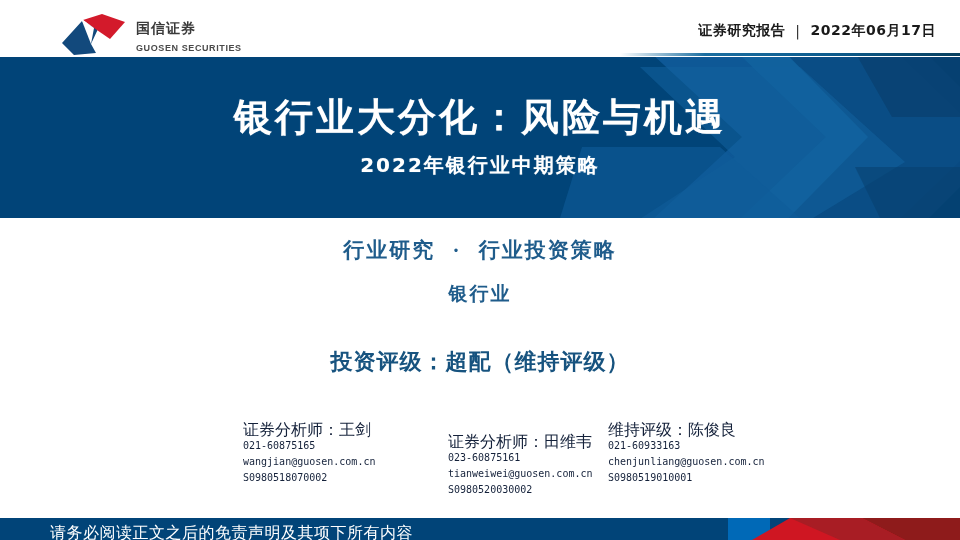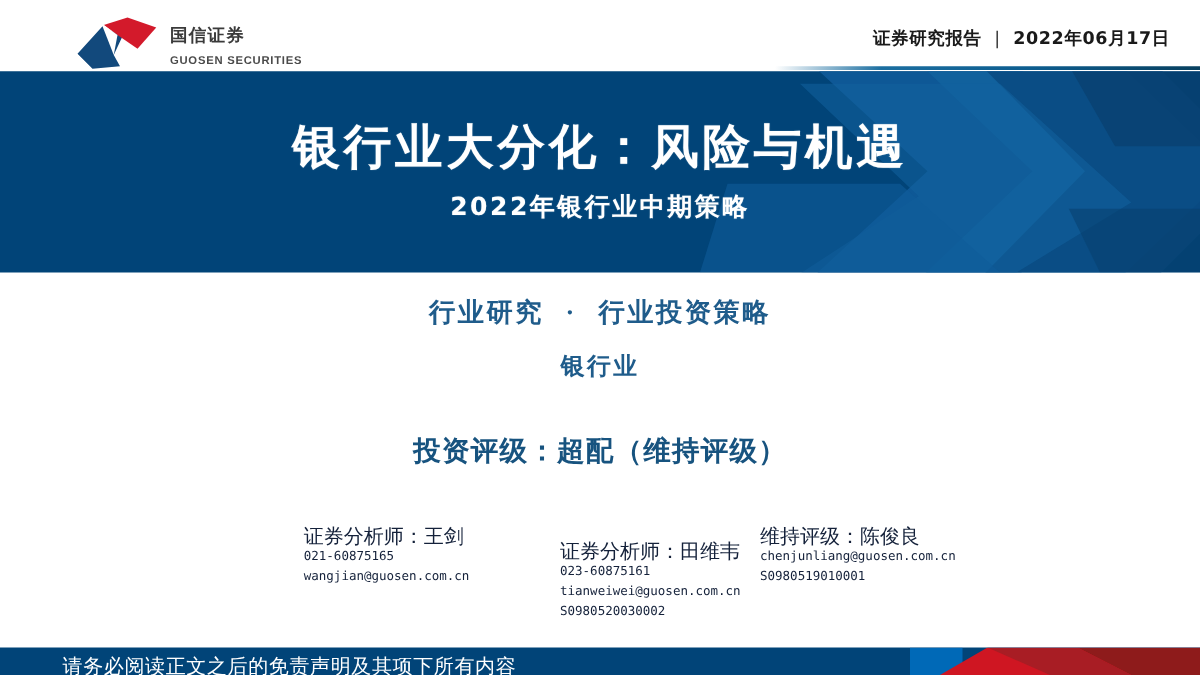--- a/index.html
+++ b/index.html
@@ -202,31 +202,33 @@
     <div class="mid-line2">银行业</div>
     <div class="mid-line3">投资评级：超配（维持评级）</div>
   </div>
 
   <div class="analysts">
 
     <div class="analyst a1">
       <div class="name">证券分析师：王剑</div>
       <div>021-60875165</div>
       <div>wangjian@guosen.com.cn</div>
+      <div>S0980518070002</div>
     </div>
 
     <div class="analyst a2">
       <div class="name">证券分析师：田维韦</div>
       <div>023-60875161</div>
       <div>tianweiwei@guosen.com.cn</div>
       <div>S0980520030002</div>
     </div>
 
     <div class="analyst a3">
       <div class="name">维持评级：陈俊良</div>
+      <div>021-60933163</div>
       <div>chenjunliang@guosen.com.cn</div>
       <div>S0980519010001</div>
     </div>
 
   </div>
 
   <div class="footer">
     <svg class="fdeco" viewBox="0 0 960 22" xmlns="http://www.w3.org/2000/svg">
       <rect x="728" y="0" width="42" height="22" fill="#0069b7"></rect>
       <path d="M752 22 L790 0 L960 0 L960 22 Z" fill="#cf1622"></path>

